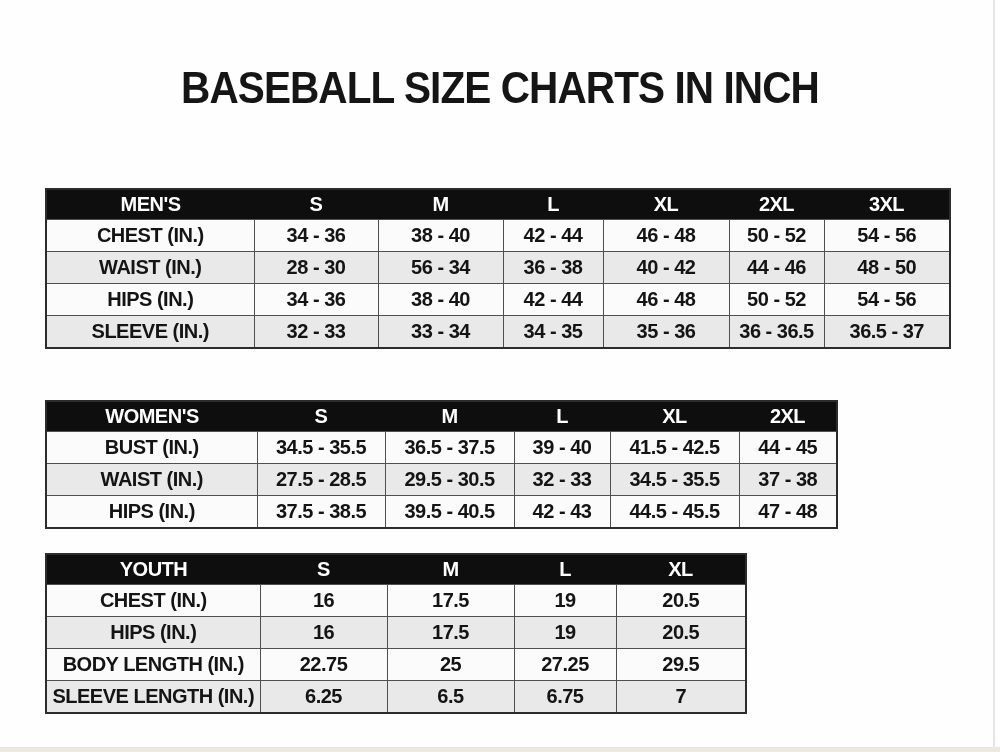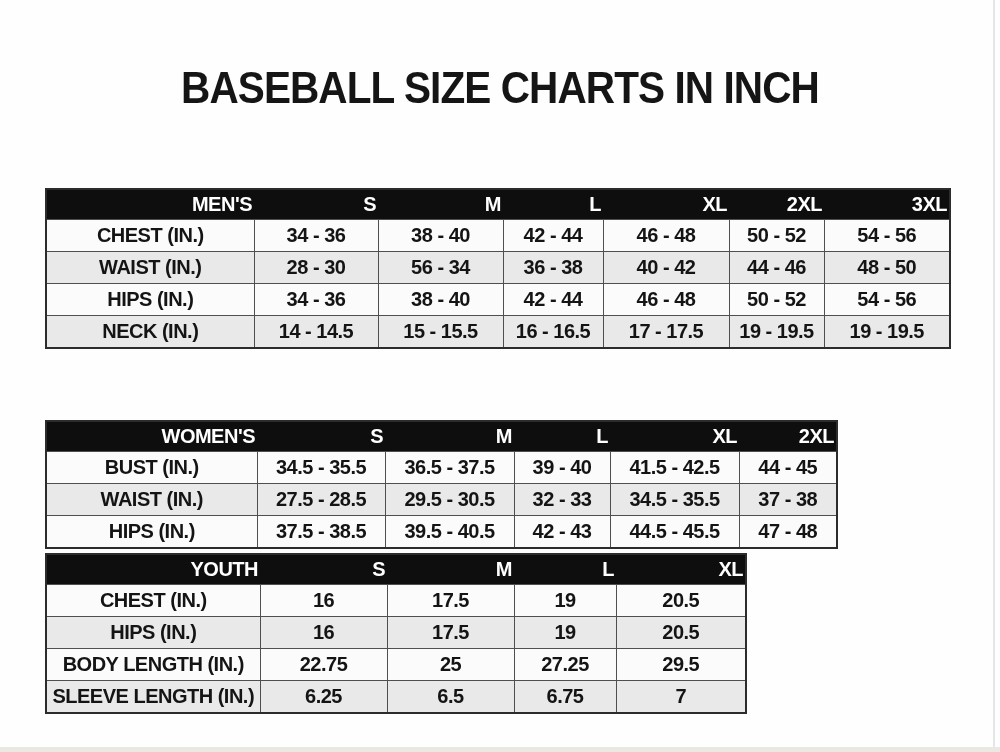--- a/index.html
+++ b/index.html
@@ -39,31 +39,31 @@
   }
 
   table.size-table {
     position: absolute;
     border-collapse: collapse;
     table-layout: fixed;
     border: 2px solid var(--outer-border);
     color: var(--text);
   }
   .size-table.mens   { left: 45px; top: 188px; }
-  .size-table.womens { left: 45px; top: 420px; border-radius: 30px; }
+  .size-table.womens { left: 45px; top: 400px; border-radius: 30px; }
   .size-table.youth  { left: 45px; top: 553px; padding-left: 23px; }
 
   .size-table th {
     background: var(--header-bg);
     color: var(--header-text);
     height: 29px;
     font-size: 20px;
     font-weight: bold;
     letter-spacing: -0.5px;
-    text-align: right;
+    text-align: center;
     vertical-align: middle;
     border: none;
     padding: 0 2px;
     overflow: hidden;
     white-space: nowrap;
   }
   .size-table td {
     height: 31px;
     font-size: 20px;
     font-weight: bold;
@@ -139,27 +139,27 @@
         <tr>
           <td>HIPS (IN.)</td>
           <td>34 - 36</td>
           <td>38 - 40</td>
           <td>42 - 44</td>
           <td>46 - 48</td>
           <td>50 - 52</td>
           <td>54 - 56</td>
         </tr>
         <tr>
-          <td>NECK (IN.)</td>
-          <td>14 - 14.5</td>
-          <td>15 - 15.5</td>
-          <td>16 - 16.5</td>
-          <td>17 - 17.5</td>
-          <td>19 - 19.5</td>
-          <td>19 - 19.5</td>
+          <td>SLEEVE (IN.)</td>
+          <td>32 - 33</td>
+          <td>33 - 34</td>
+          <td>34 - 35</td>
+          <td>35 - 36</td>
+          <td>36 - 36.5</td>
+          <td>36.5 - 37</td>
         </tr>
       </tbody>
     </table>
 
   <table class="size-table womens">
       <colgroup>
         <col style="width: 211px;">
         <col style="width: 128px;">
         <col style="width: 129px;">
         <col style="width: 96px;">

